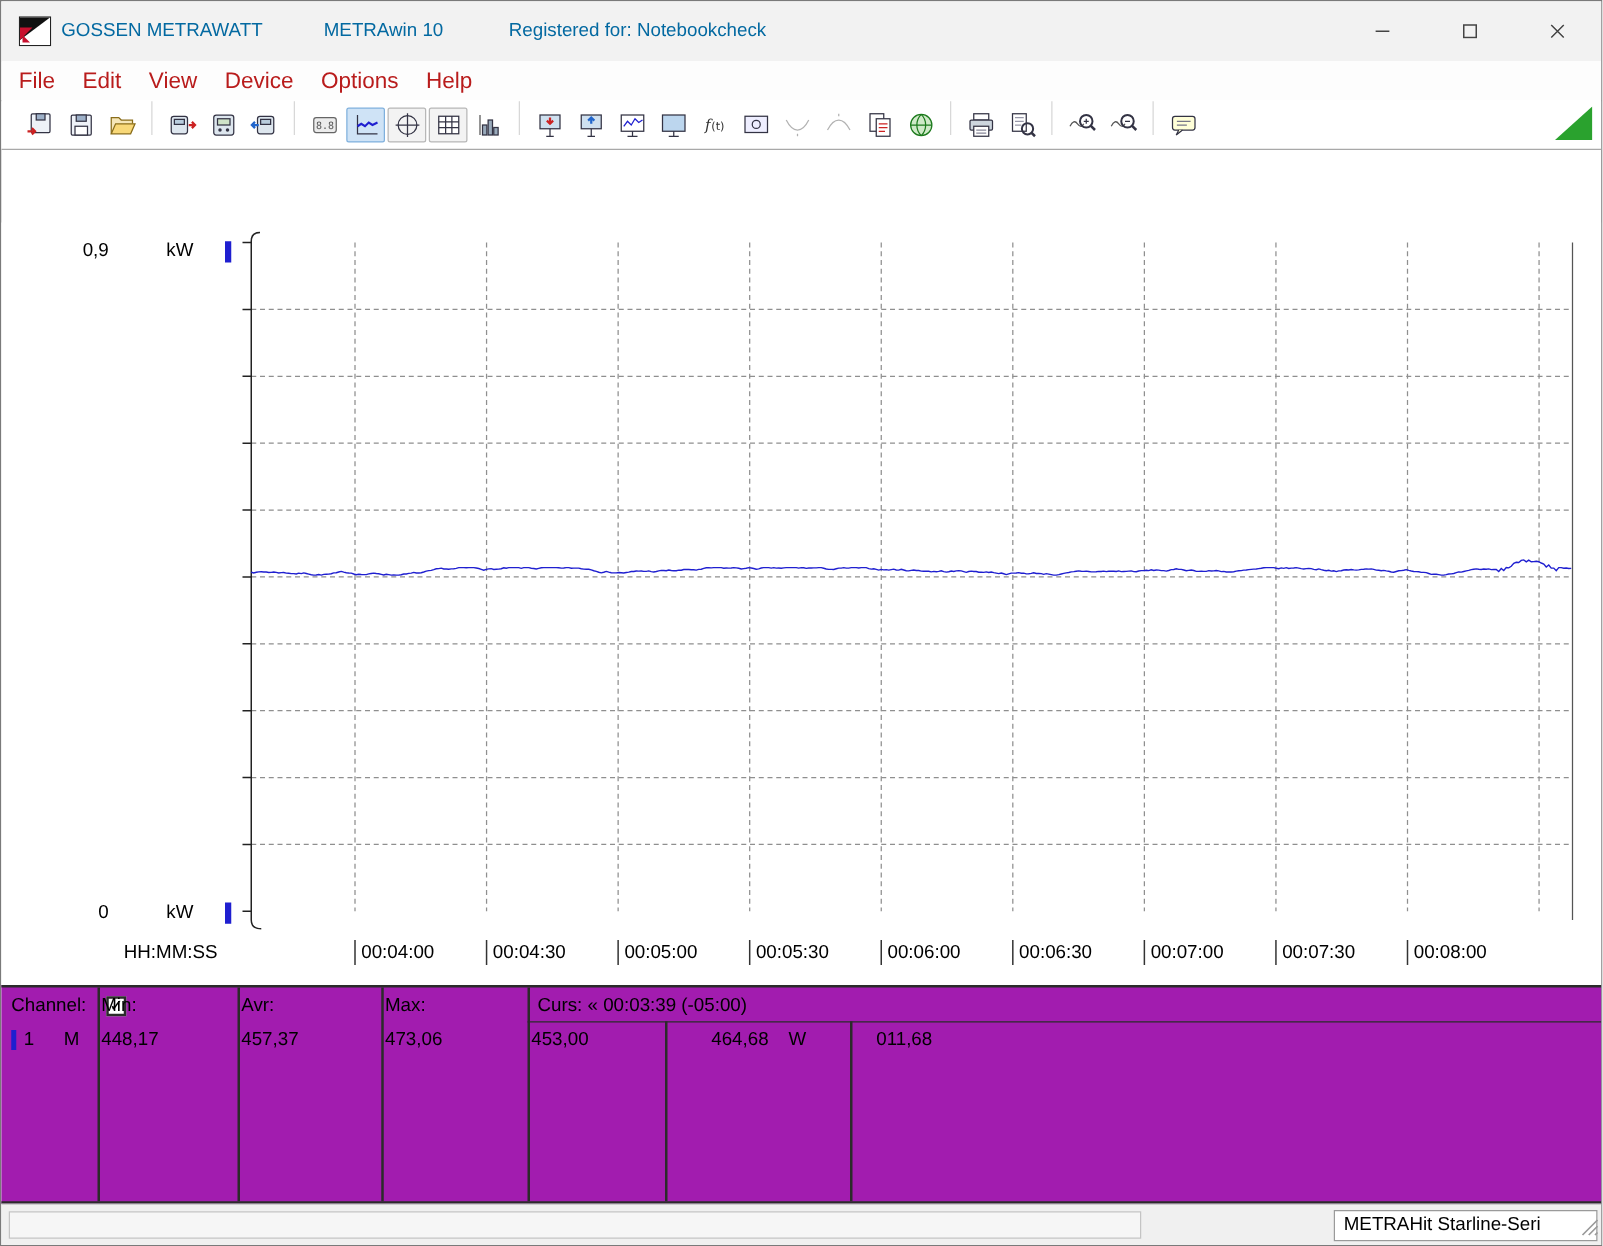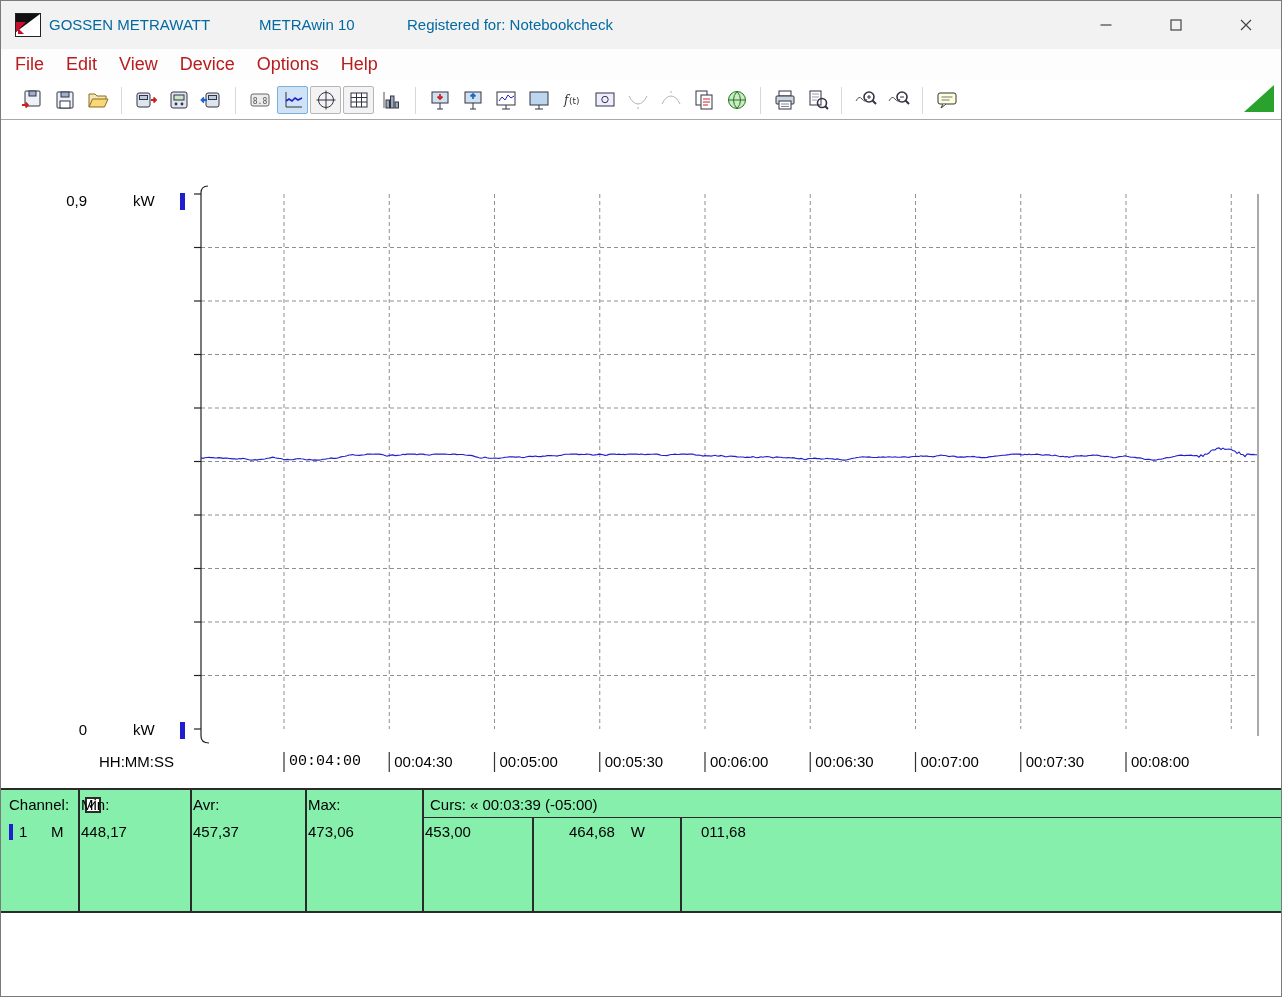--- a/index.html
+++ b/index.html
@@ -15,21 +15,21 @@
   .t-app{left:258px}
   .t-reg{left:406px}
   .win-controls{position:absolute;right:0;top:0;height:48px;display:flex}
   .win-btn{width:70px;height:48px;display:flex;align-items:center;justify-content:center}
 
   
   .menubar{position:absolute;top:48px;left:0;right:0;height:31px;background:#fdfdfd;display:flex;align-items:center;padding-left:3px}
   .menu-item{padding:5px 11px;font-size:18px;color:#b91c1c;white-space:nowrap}
 
   
-  .toolbar{position:absolute;top:80px;left:0;right:0;height:39px;display:flex;align-items:center;padding-left:14px;background:#fff;border-bottom:1px solid #a8a8a8}
+  .toolbar{position:absolute;top:80px;left:0;right:0;height:39px;display:flex;padding-left:14px;background:#fff;border-bottom:1px solid #a8a8a8}
   .tb-group{display:flex;align-items:center}
   .tb-sep{width:1px;height:27px;background:#d8d8d8;margin:0 7px}
   .tb-btn{width:31px;height:28px;margin:0 1px;display:flex;align-items:center;justify-content:center;border:1px solid transparent;border-radius:2px}
   .tb-btn.active{background:#cfe3f6;border-color:#7fb0dd}
   .tb-btn.framed{background:#f3f3f3;border-color:#b7b7b7}
   .tb-btn.disabled{opacity:.45}
   .conn-indicator{position:absolute;left:1243px;top:84px;width:30px;height:27px;clip-path:polygon(100% 0,100% 100%,0 100%)}
 
   
   .infopanel{position:absolute;top:120px;left:0;right:0;height:57px;background:#fff;border-bottom:1px solid #777;font-size:15px}
@@ -38,21 +38,21 @@
   
   .chart-area{position:absolute;top:177px;left:0;right:0;height:610px;background:#fff}
   #chart-svg{position:absolute;top:0;left:0}
   .y-val{position:absolute;left:40px;width:46px;text-align:right;font-size:15px}
   .y-unit{position:absolute;left:132px;font-size:15px}
   .y-marker{position:absolute;left:179px;width:5px;height:17px}
   .xlab{position:absolute;top:575px;font-size:15px;white-space:nowrap}
   .x-axis-name{position:absolute;left:98px;top:575px;font-size:15px}
 
   
-  .bottom-pane{position:absolute;left:0;right:0;top:787px;height:125px;background:#86efac;border-top:2px solid #2b2b2b;border-bottom:2px solid #2b2b2b;font-size:15px}
+  .bottom-pane{position:absolute;left:0;right:0;top:787px;height:175px;background:#a21caf;border-top:2px solid #2b2b2b;border-bottom:2px solid #2b2b2b;font-size:15px}
   .bp-vline{position:absolute;top:0;bottom:0;width:2px;background:#2b2b2b}
   .bp-vline.partial{top:27px}
   .bp-hline{position:absolute;left:421px;right:0;top:27px;height:1px;background:#2b2b2b}
   .bp-cell{position:absolute;white-space:pre}
   .center{}
   .checkbox{position:absolute;left:84px;top:7px;width:16px;height:16px;border:2px solid #2b2b2b;font-size:13px;line-height:12px;text-align:center;background:#fff}
   .ch-marker{position:absolute;left:8px;top:34px;width:4px;height:16px}
   .curs-b{display:flex;justify-content:center;gap:16px}
 
   
@@ -354,21 +354,21 @@
         <polyline points="200,279.8 202,280.4 204,279.8 206,279.5 208,279.4 210,279.6 212,279.6 214,280.0 216,279.9 218,279.6 220,279.9 222,280.4 224,280.1 226,280.0 228,280.5 230,280.6 232,280.9 234,280.9 236,281.2 238,280.5 240,280.9 242,280.3 244,280.8 246,281.3 248,281.8 250,282.1 252,282.0 254,281.6 256,282.1 258,281.5 260,281.4 262,281.3 264,281.0 266,280.3 268,280.2 270,279.6 272,279.1 274,279.7 276,280.2 278,280.4 280,280.5 282,281.2 284,281.8 286,281.4 288,281.6 290,281.7 292,281.7 294,281.1 296,280.8 298,280.5 300,280.8 302,281.0 304,281.5 306,282.0 308,281.4 310,281.7 312,282.1 314,281.9 316,282.1 318,282.1 320,281.8 322,281.2 324,281.2 326,280.7 328,280.5 330,279.9 332,280.4 334,280.4 336,280.2 338,279.6 340,278.9 342,278.5 344,278.3 346,277.7 348,277.0 350,276.9 352,276.5 354,277.2 356,277.2 358,277.4 360,277.1 362,277.0 364,276.7 366,276.1 368,276.1 370,276.1 372,276.2 374,276.1 376,276.1 378,276.1 380,276.4 382,276.8 384,277.5 386,278.2 388,277.5 390,277.1 392,276.9 394,277.6 396,277.4 398,277.3 400,277.0 402,276.2 404,276.6 406,276.1 408,276.1 410,276.1 412,276.1 414,276.1 416,276.7 418,276.1 420,276.1 422,276.1 424,276.6 426,276.8 428,277.2 430,276.7 432,276.2 434,276.1 436,276.1 438,276.1 440,276.1 442,276.1 444,276.1 446,276.2 448,276.5 450,276.4 452,276.1 454,276.1 456,276.6 458,276.5 460,276.5 462,276.5 464,277.0 466,277.3 468,277.4 470,277.4 472,277.9 474,278.6 476,279.1 478,279.8 480,280.3 482,279.8 484,279.1 486,279.7 488,280.2 490,280.3 492,280.3 494,280.0 496,280.2 498,280.4 500,280.0 502,279.7 504,279.2 506,279.2 508,278.8 510,278.9 512,278.8 514,279.1 516,279.1 518,278.7 520,279.3 522,279.6 524,279.2 526,278.7 528,278.3 530,278.4 532,278.6 534,278.0 536,278.4 538,278.6 540,278.6 542,278.1 544,278.2 546,277.6 548,277.5 550,277.6 552,277.8 554,277.8 556,278.1 558,277.5 560,277.4 562,276.7 564,276.2 566,276.2 568,276.3 570,276.1 572,276.1 574,276.1 576,276.1 578,276.6 580,276.4 582,276.5 584,276.4 586,276.1 588,276.3 590,276.6 592,277.2 594,276.9 596,276.6 598,276.1 600,276.4 602,276.8 604,277.4 606,277.1 608,276.4 610,276.1 612,276.1 614,276.1 616,276.5 618,276.1 620,276.5 622,276.4 624,276.6 626,276.3 628,276.1 630,276.1 632,276.1 634,276.1 636,276.1 638,276.5 640,276.1 642,276.2 644,276.7 646,276.4 648,276.4 650,276.3 652,276.3 654,276.1 656,276.1 658,276.6 660,277.2 662,277.5 664,277.5 666,277.6 668,277.0 670,276.5 672,276.5 674,276.1 676,276.5 678,276.5 680,276.1 682,276.1 684,276.1 686,276.4 688,276.1 690,276.1 692,276.1 694,276.9 696,277.3 698,277.0 700,277.5 702,278.1 704,277.5 706,277.9 708,277.7 710,278.1 712,277.7 714,277.3 716,278.0 718,278.1 720,277.4 722,278.0 724,278.6 726,278.7 728,278.3 730,278.0 732,278.4 734,278.4 736,278.9 738,279.0 740,279.0 742,279.0 744,279.5 746,279.1 748,279.4 750,279.1 752,278.6 754,279.3 756,279.7 758,279.4 760,278.8 762,279.2 764,278.7 766,278.5 768,278.7 770,279.3 772,279.9 774,279.2 776,278.9 778,279.2 780,279.2 782,279.8 784,279.8 786,279.9 788,279.5 790,280.0 792,279.6 794,280.1 796,280.5 798,280.9 800,280.4 802,281.0 804,281.7 806,281.1 808,280.5 810,280.5 812,280.4 814,280.1 816,280.6 818,280.5 820,281.1 822,281.0 824,280.7 826,280.2 828,280.8 830,280.7 832,280.9 834,281.5 836,280.9 838,281.3 840,281.7 842,282.1 844,282.1 846,281.7 848,281.2 850,280.7 852,280.3 854,280.0 856,279.5 858,279.3 860,279.0 862,278.7 864,279.0 866,279.1 868,278.9 870,279.2 872,279.5 874,279.5 876,279.4 878,279.1 880,279.2 882,278.9 884,279.3 886,279.0 888,278.9 890,279.0 892,279.2 894,278.7 896,279.3 898,279.2 900,279.1 902,278.9 904,278.7 906,279.3 908,279.4 910,278.8 912,278.5 914,278.5 916,278.2 918,278.5 920,277.8 922,278.4 924,278.0 926,278.1 928,278.5 930,278.5 932,278.9 934,278.4 936,277.7 938,277.6 940,277.0 942,277.5 944,277.5 946,278.0 948,278.6 950,278.3 952,278.0 954,278.4 956,279.1 958,279.1 960,278.9 962,279.1 964,279.1 966,278.5 968,278.8 970,278.7 972,278.4 974,278.7 976,279.3 978,279.1 980,279.6 982,279.5 984,279.6 986,279.4 988,278.9 990,278.6 992,278.5 994,278.1 996,278.0 998,277.7 1000,277.5 1002,277.3 1004,277.2 1006,276.9 1008,276.6 1010,276.2 1012,276.1 1014,276.1 1016,276.1 1018,276.1 1020,276.6 1022,277.0 1024,276.3 1026,276.7 1028,276.1 1030,276.8 1032,276.5 1034,276.4 1036,276.1 1038,276.5 1040,276.9 1042,277.2 1044,276.9 1046,276.7 1048,276.9 1050,277.5 1052,277.8 1054,277.1 1056,277.7 1058,278.2 1060,278.6 1062,278.2 1064,278.9 1066,278.6 1068,279.3 1070,278.7 1072,278.6 1074,278.0 1076,277.8 1078,278.0 1080,277.6 1082,277.9 1084,278.1 1086,277.9 1088,277.5 1090,277.4 1092,277.1 1094,277.3 1096,277.1 1098,277.5 1100,278.1 1102,278.2 1104,278.6 1106,278.3 1108,278.7 1110,279.0 1112,279.6 1114,279.8 1116,279.2 1118,278.6 1120,278.5 1122,278.2 1124,277.7 1126,278.3 1128,278.8 1130,279.2 1132,279.3 1134,279.4 1136,279.9 1138,279.9 1140,280.1 1142,280.8 1144,281.5 1146,281.3 1148,281.4 1150,281.7 1152,282.1 1154,282.1 1156,281.7 1158,281.2 1160,281.1 1162,280.8 1164,280.1 1166,279.5 1168,279.7 1170,279.2 1172,278.7 1174,278.3 1176,277.7 1178,277.4 1180,277.1 1182,277.4 1184,277.6 1186,277.2 1188,277.4 1190,277.1 1192,277.7 1194,277.6 1196,277.5 1198,279.2 1200,276.8 1202,278.4 1204,276.0 1206,276.3 1208,275.0 1210,272.6 1212,271.8 1214,272.0 1216,270.3 1218,269.9 1220,271.5 1222,270.1 1224,271.4 1226,271.3 1228,271.0 1230,271.4 1232,272.4 1234,273.2 1236,275.6 1238,274.0 1240,276.5 1242,276.5 1244,278.6 1246,276.1 1248,276.1 1250,276.6 1252,276.4 1254,276.8 1256,276.7" fill="none" stroke="#1f1fd0" stroke-width="1.1"></polyline>
       </svg>
     <span class="y-val" style="top:14px">0,9</span>
     <span class="y-unit" style="top:14px">kW</span>
     <span class="y-val" style="top:543px">0</span>
     <span class="y-unit" style="top:543px">kW</span>
     <span class="y-marker" id="ymark-top" style="top: 15px; background: rgb(31, 31, 208);"></span>
     <span class="y-marker" id="ymark-bottom" style="top: 544px; background: rgb(31, 31, 208);"></span>
     <span class="x-axis-name">HH:MM:SS</span>
     <div id="xlabels">
-        <span class="xlab" style="left: 288px; font-family: Liberation Mono, monospace;">00:04:00</span>
+        <span class="xlab" style="left: 288px;">00:04:00</span>
         <span class="xlab" style="left: 393.25px;">00:04:30</span>
         <span class="xlab" style="left: 498.5px;">00:05:00</span>
         <span class="xlab" style="left: 603.75px;">00:05:30</span>
         <span class="xlab" style="left: 709px;">00:06:00</span>
         <span class="xlab" style="left: 814.25px;">00:06:30</span>
         <span class="xlab" style="left: 919.5px;">00:07:00</span>
         <span class="xlab" style="left: 1024.75px;">00:07:30</span>
         <span class="xlab" style="left: 1130px;">00:08:00</span>
       </div>
   </div>
@@ -396,14 +396,23 @@
     <span class="bp-cell center" style="left:192px;width:111px;top:33px">457,37</span>
     <span class="bp-cell center" style="left:307px;width:113px;top:33px">473,06</span>
     <span class="bp-cell center" style="left:424px;width:106px;top:33px">453,00</span>
     <span class="bp-cell curs-b" style="left:534px;width:144px;top:33px">
       <span>464,68</span>
       <span>W</span>
     </span>
     <span class="bp-cell" style="left:700px;top:33px">011,68</span>
   </div>
 
+  <div class="statusbar">
+    <div class="sb-left"></div>
+    <div class="sb-device">METRAHit Starline-Seri</div>
+    <span class="sb-grip">
+      <svg width="14" height="14" viewBox="0 0 14 14">
+        <path d="M13 1 L1 13 M13 6 L6 13 M13 11 L11 13" stroke="#9a9a9a" stroke-width="1.4" fill="none"></path>
+      </svg>
+    </span>
+  </div>
 
 </div>
 
 </body></html>

